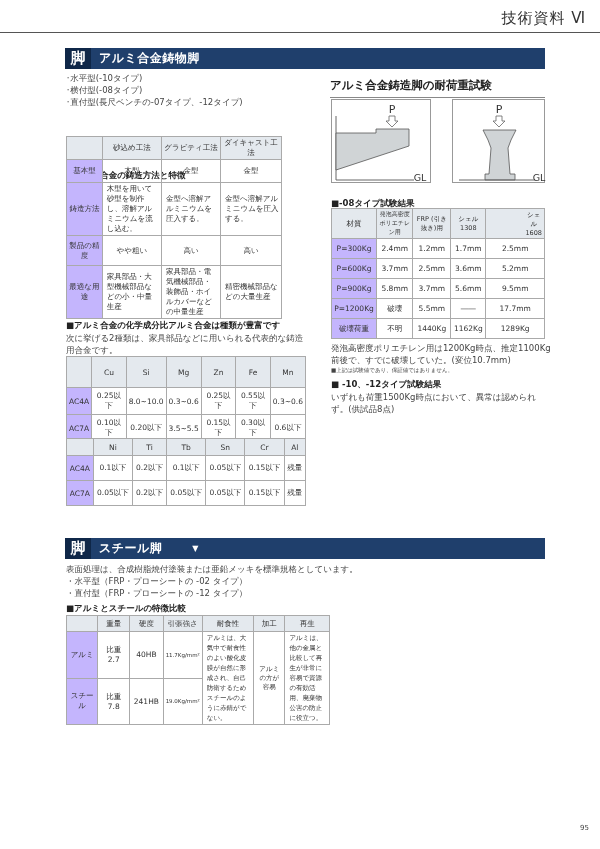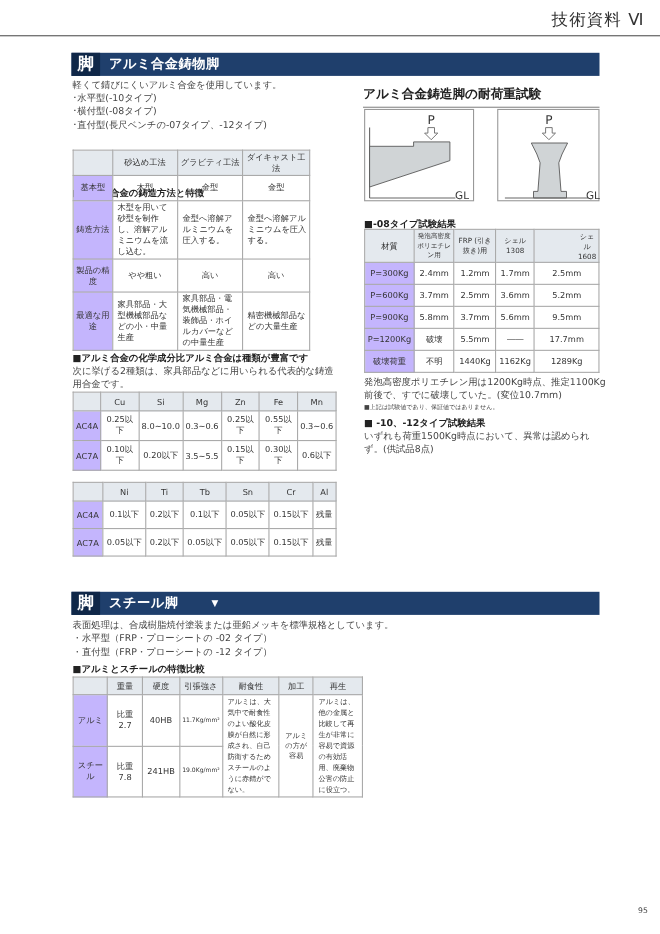--- a/index.html
+++ b/index.html
@@ -34,21 +34,20 @@
 <div class="page-header">
   <span class="chapter">技術資料 Ⅵ</span>
 </div>
 
 <div class="banner" style="top:48px;">
   <span class="kanji">脚</span>
   <span class="title">アルミ合金鋳物脚</span>
 </div>
 
 <div class="txt" style="left:66px;top:72px;">
-  <div>軽くて錆びにくいアルミ合金を使用しています。</div>
   <div>･水平型(-10タイプ)</div>
   <div>･横付型(-08タイプ)</div>
   <div>･直付型(長尺ベンチの-07タイプ、-12タイプ)</div>
 </div>
 
 <div class="heading" style="left:66px;top:124px;margin-top:46px;">■アルミ合金の鋳造方法と特徴</div>
 
 <table style="left:66px;top:136px;width:216px;">
   <colgroup>
       <col style="width:40px">
@@ -88,21 +87,21 @@
     <td class="l">精密機械部品などの大量生産</td>
   </tr>
 </tbody>
   </table>
 
 <div class="heading" style="left:66px;top:320px;">■アルミ合金の化学成分比アルミ合金は種類が豊富です</div>
 <div class="txt" style="left:66px;top:332px;width:240px;">次に挙げる2種類は、家具部品などに用いられる代表的な鋳造用合金です。</div>
 
 <table style="left:66px;top:356px;width:240px;">
   <tbody>
-      <tr style="height:17px;">
+      <tr style="height:31px;">
     <th></th>
     <th>Cu</th>
     <th>Si</th>
     <th>Mg</th>
     <th>Zn</th>
     <th>Fe</th>
     <th>Mn</th>
   </tr>
   <tr style="height:27px;">
     <td class="rh">AC4A</td>

